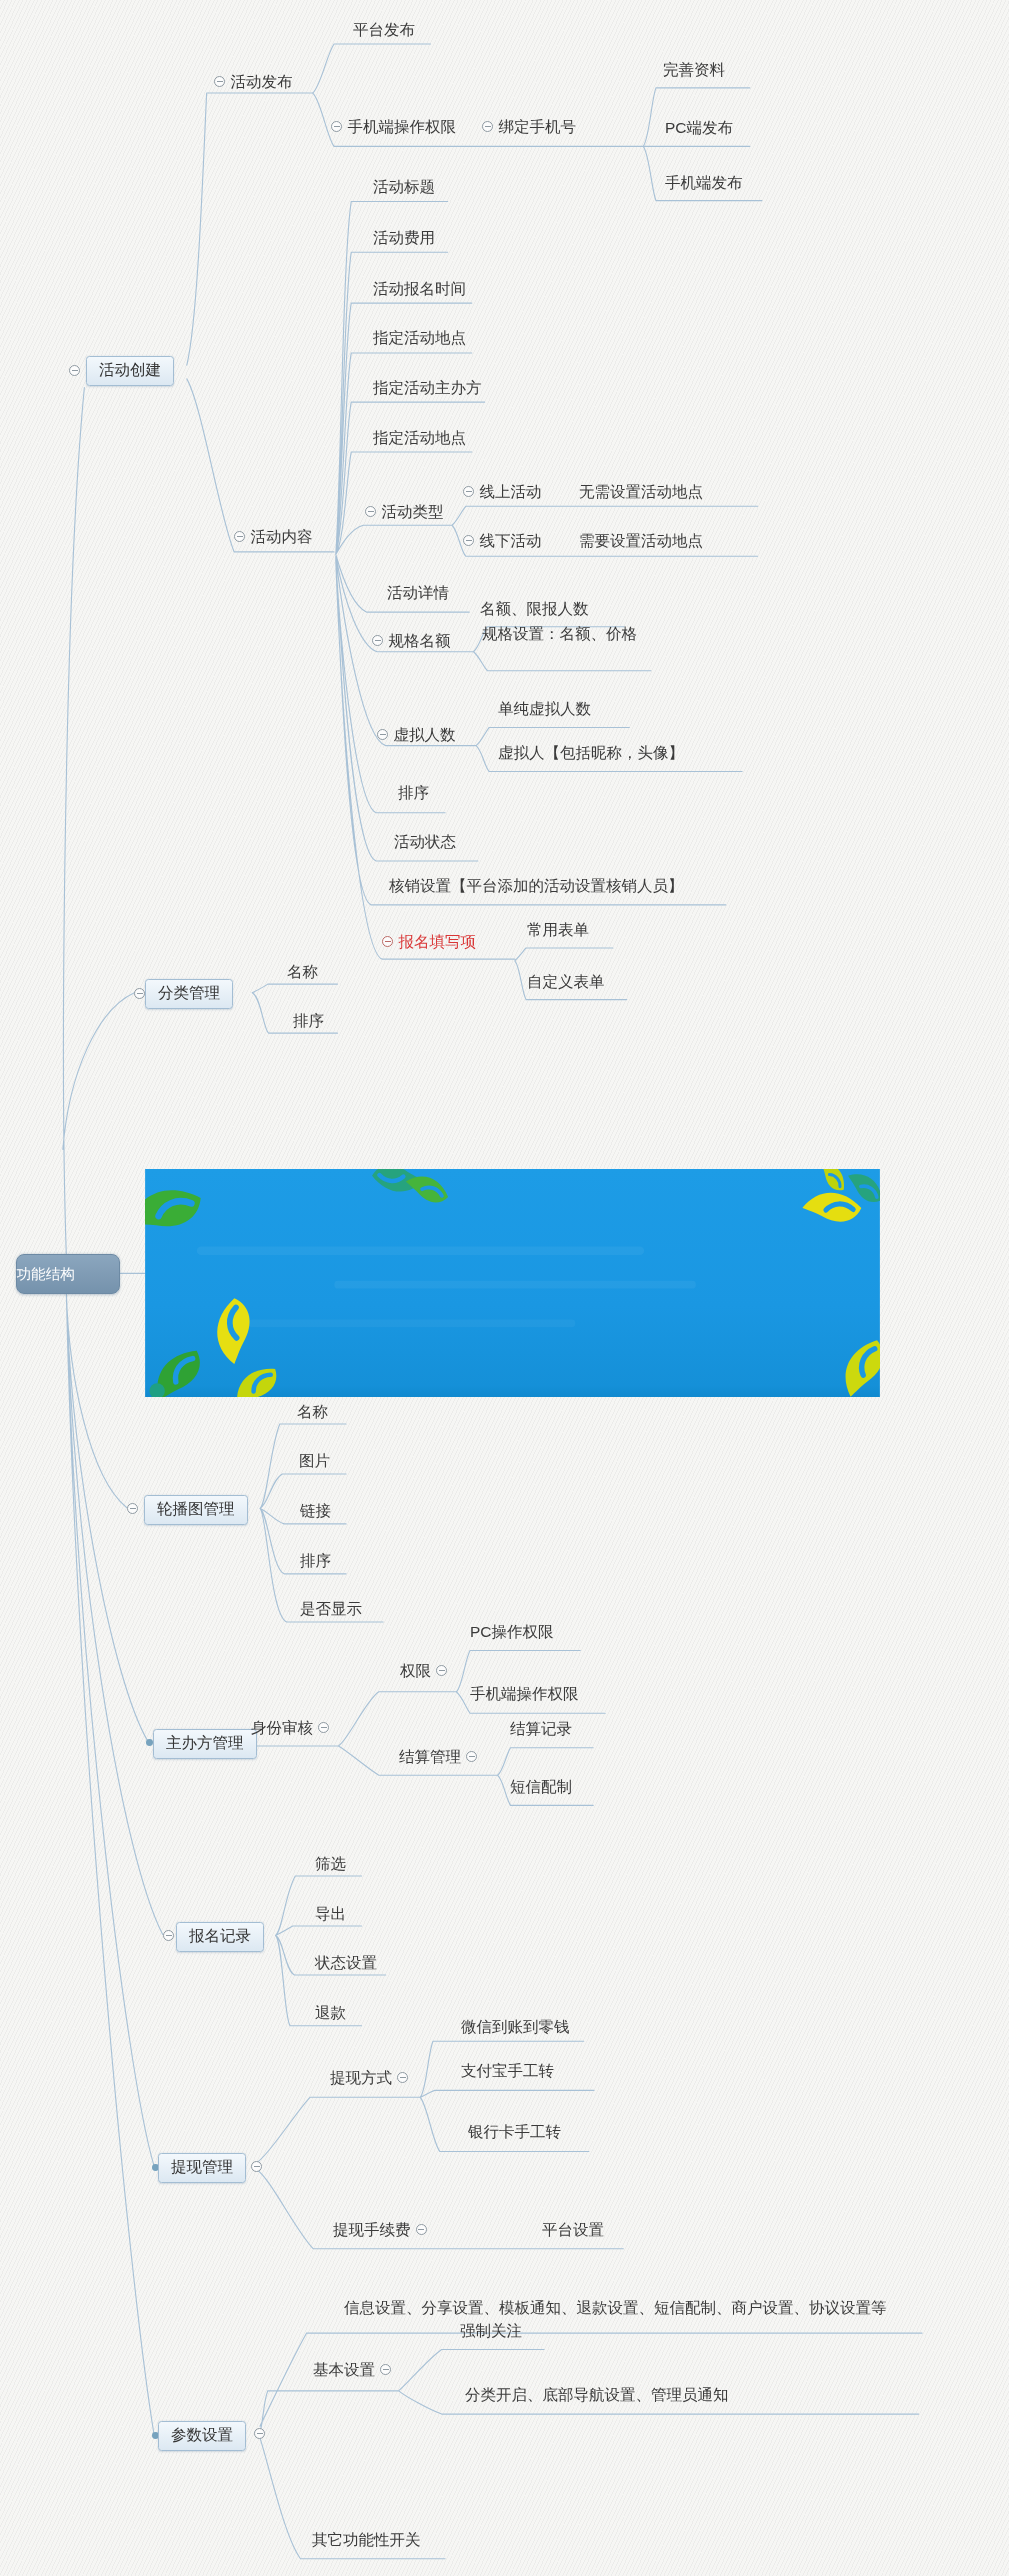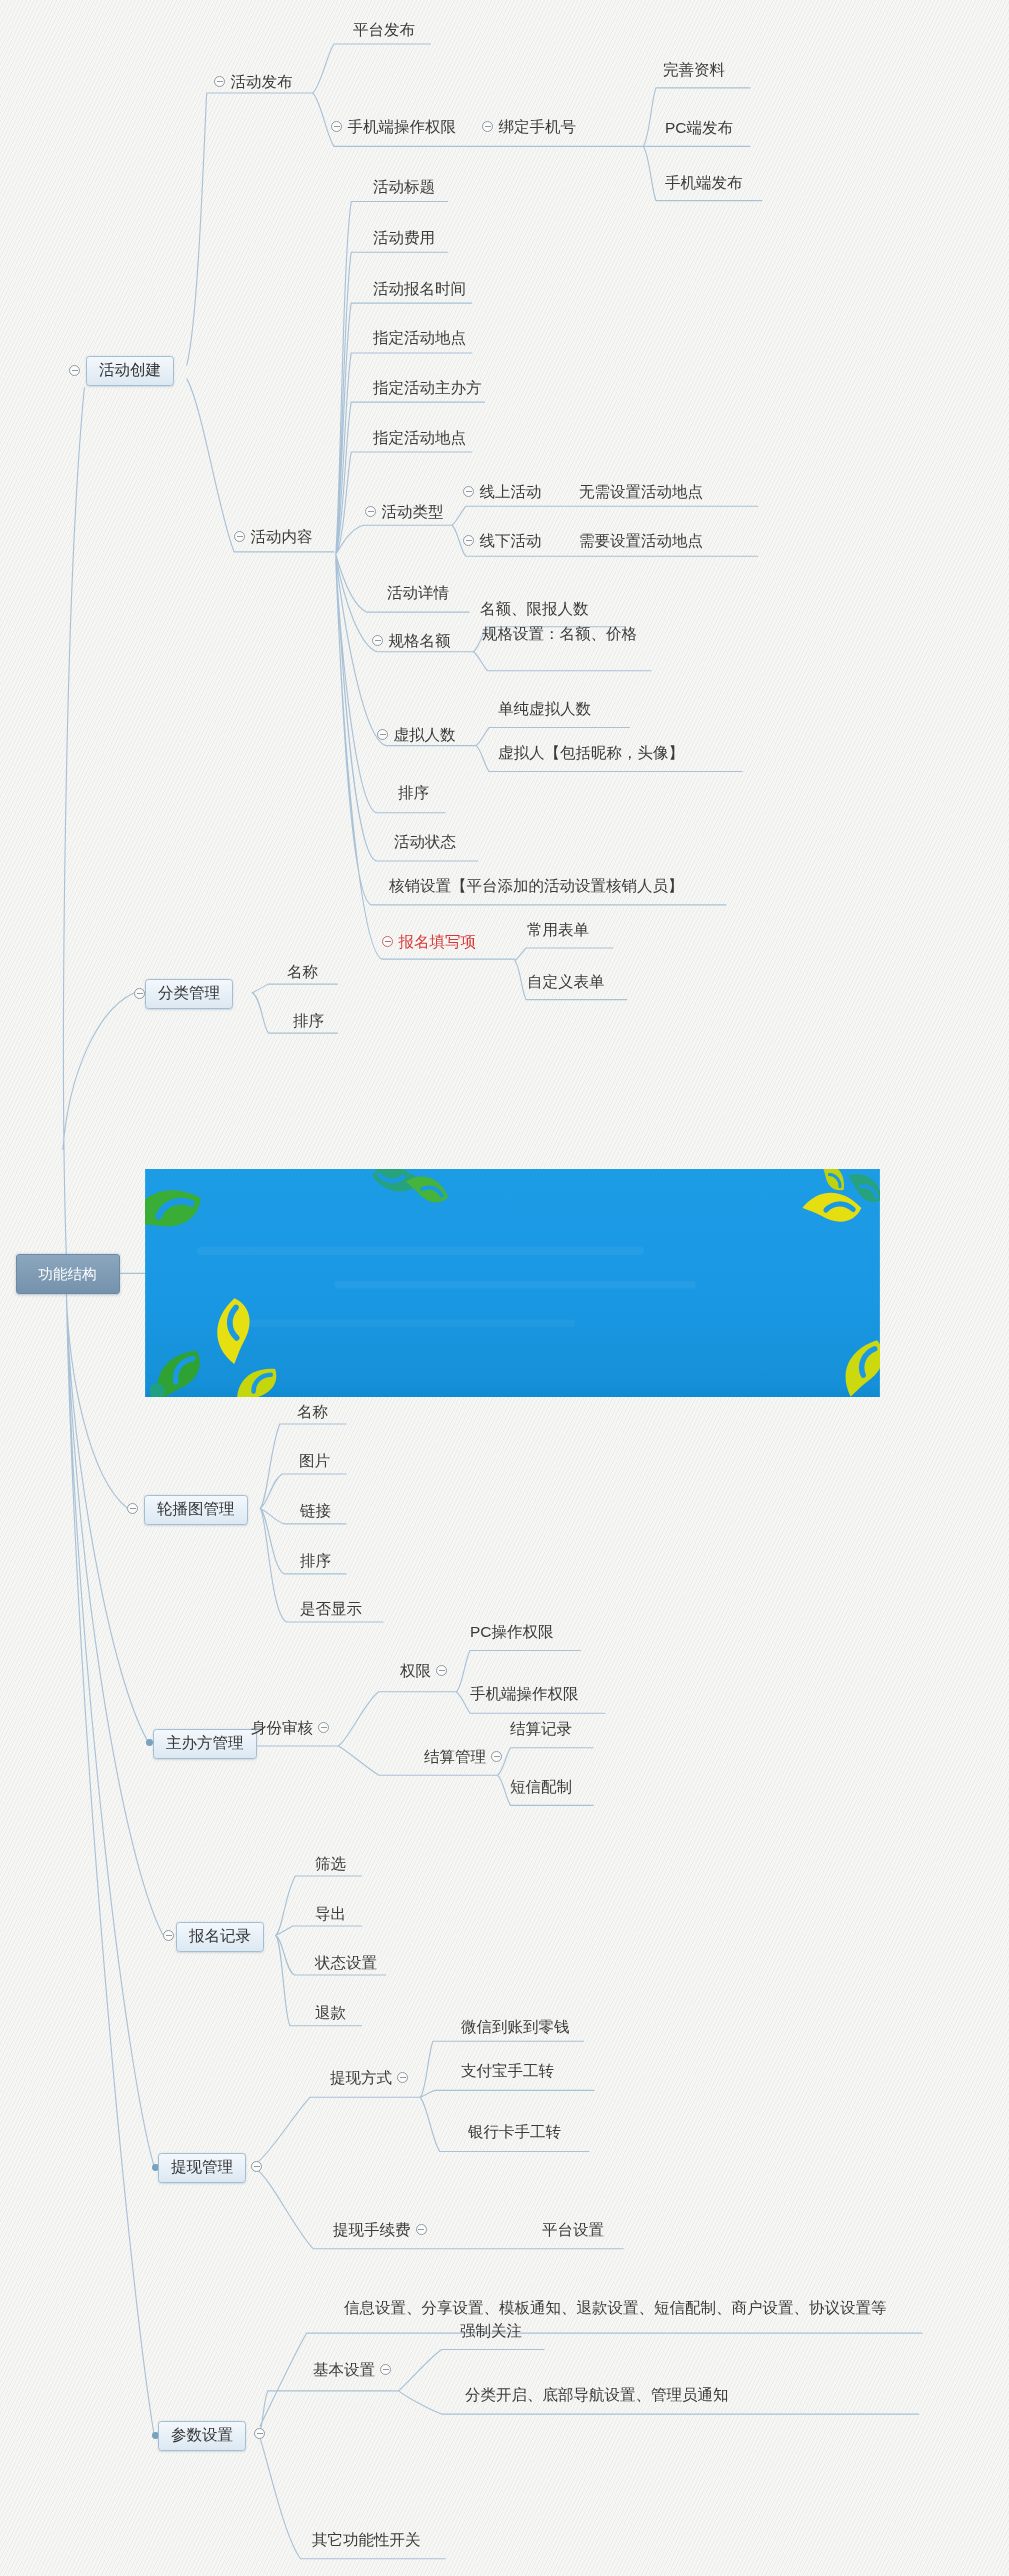--- a/index.html
+++ b/index.html
@@ -16,23 +16,23 @@
   }
   .node .lbl{display:inline-block;}
   .node-box{
     position:absolute;display:flex;align-items:center;justify-content:center;
     height:27.6px;padding:0 12px;font-size:15.5px;color:#333;white-space:nowrap;
     border:0.9px solid #a3bdd3;border-radius:3.4px;
     background:linear-gradient(#f3f8fc,#dce8f2);
     box-shadow:0 0.9px 1.7px rgba(120,150,180,.3);
   }
   .root-box{
-    position:absolute;display:flex;align-items:center;justify-content:center;
+    position:absolute;display:flex;align-items:center;justify-content:flex-start;
     width:102px;height:38px;font-size:14.6px;color:#fff;white-space:nowrap;
-    border:0.9px solid #6d8aa4;border-radius:3px;
+    border:0.9px solid #6d8aa4;border-radius:8px;
     background:linear-gradient(#8ba6be,#7592ac);
     box-shadow:0 0.9px 2.6px rgba(90,120,150,.4);
   }
   .collapse{
     position:relative;display:inline-block;width:11.2px;height:11.2px;flex:0 0 11.2px;
     border:0.9px solid #8f9aa2;border-radius:50%;background:#fcfcfc;box-sizing:border-box;
   }
   .collapse::after{
     content:"";position:absolute;left:1.7px;right:1.7px;top:3.9px;height:0.9px;background:#8f9aa2;
   }
@@ -264,21 +264,21 @@
   <div class="node" style="left:400px;top:1661px">
       <span class="lbl">权限</span>
       <span class="collapse"></span>
     </div>
   <div class="node" style="left:470px;top:1622px">
       <span class="lbl">PC操作权限</span>
     </div>
   <div class="node" style="left:470px;top:1684px">
       <span class="lbl">手机端操作权限</span>
     </div>
-  <div class="node" style="left:424px;top:1747px">
+  <div class="node" style="left:399px;top:1747px">
       <span class="lbl">结算管理</span>
       <span class="collapse"></span>
     </div>
   <div class="node" style="left:510px;top:1719px">
       <span class="lbl">结算记录</span>
     </div>
   <div class="node" style="left:510px;top:1777px">
       <span class="lbl">短信配制</span>
     </div>
 

